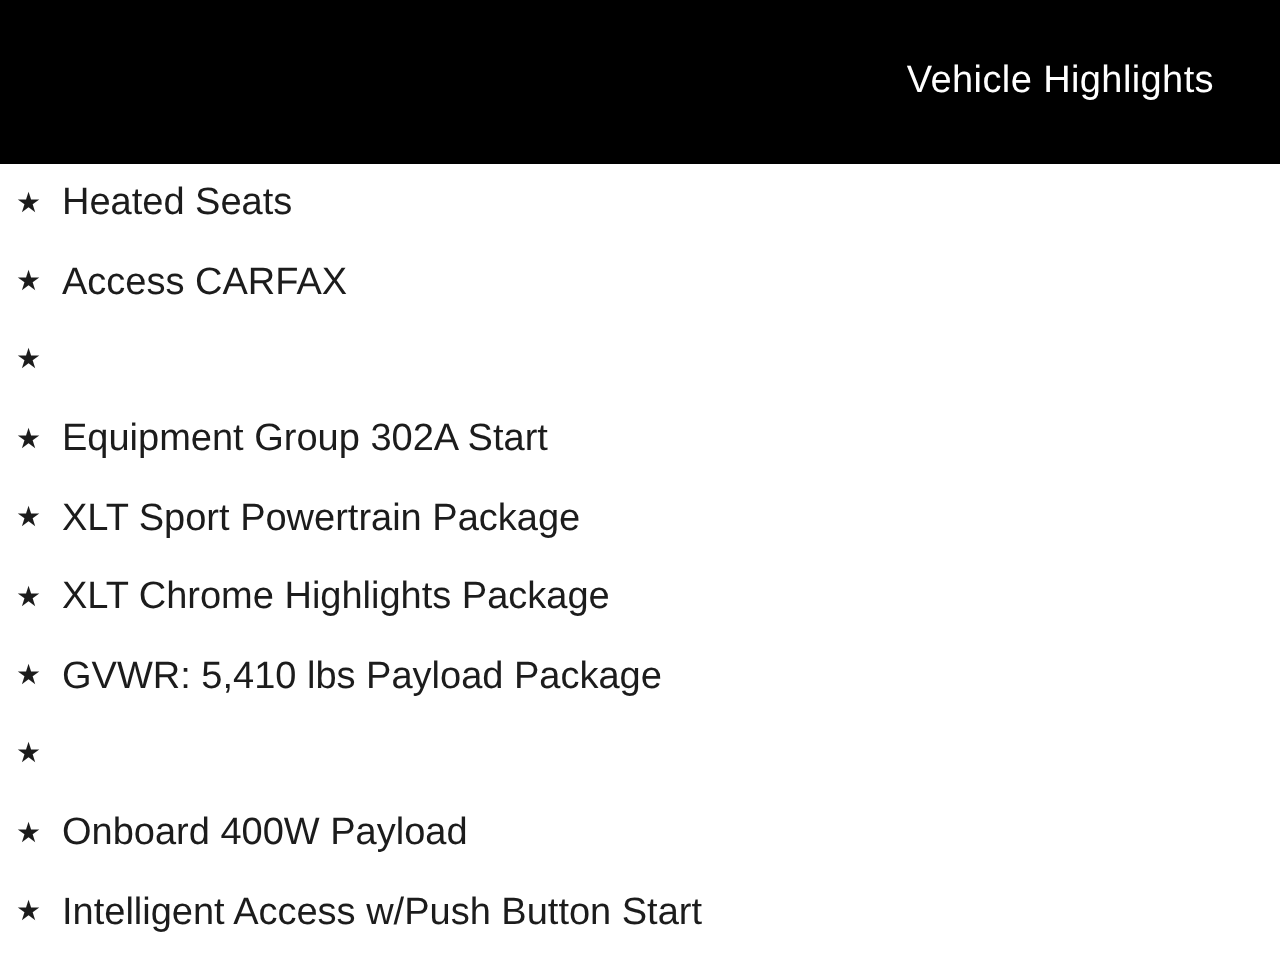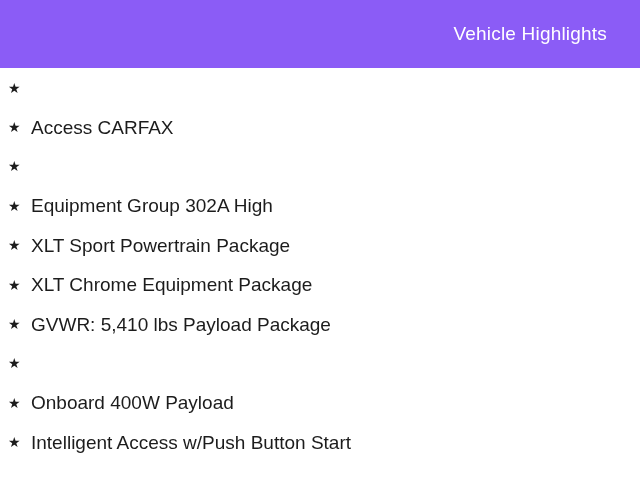--- a/index.html
+++ b/index.html
@@ -5,22 +5,22 @@
   * { box-sizing: border-box; margin: 0; padding: 0; }
   html, body {
     width: 640px;
     height: 480px;
     overflow: hidden;
     background: #ffffff;
     font-family: "Liberation Sans", sans-serif;
   }
   .header {
     width: 640px;
-    height: 68px;
-    background: #8b5cf6;
+    height: 82px;
+    background: #000000;
     display: flex;
     align-items: center;
     justify-content: flex-end;
     padding-right: 33px;
   }
   .header-title {
     color: #ffffff;
     font-size: 19px;
     font-weight: 400;
     letter-spacing: 0.2px;
@@ -54,44 +54,45 @@
 </head>
 <body>
 
 <div class="header">
   <span class="header-title">Vehicle Highlights</span>
 </div>
 
 <div class="highlights-list">
   <div class="highlight-row">
     <span class="star">★</span>
+    <span class="item-text">Heated Seats</span>
   </div>
 
   <div class="highlight-row">
     <span class="star">★</span>
     <span class="item-text">Access CARFAX</span>
   </div>
 
   <div class="highlight-row">
     <span class="star">★</span>
   </div>
 
   <div class="highlight-row">
     <span class="star">★</span>
-    <span class="item-text">Equipment Group 302A High</span>
+    <span class="item-text">Equipment Group 302A Start</span>
   </div>
 
   <div class="highlight-row">
     <span class="star">★</span>
     <span class="item-text">XLT Sport Powertrain Package</span>
   </div>
 
   <div class="highlight-row">
     <span class="star">★</span>
-    <span class="item-text">XLT Chrome Equipment Package</span>
+    <span class="item-text">XLT Chrome Highlights Package</span>
   </div>
 
   <div class="highlight-row">
     <span class="star">★</span>
     <span class="item-text">GVWR: 5,410 lbs Payload Package</span>
   </div>
 
   <div class="highlight-row">
     <span class="star">★</span>
   </div>

